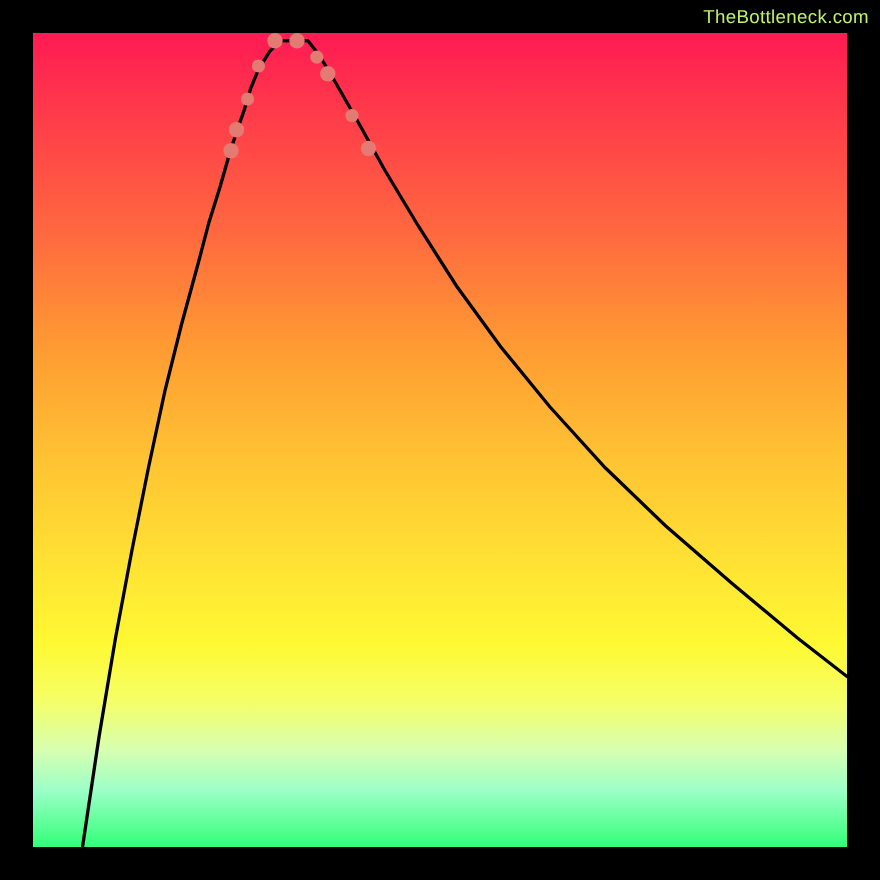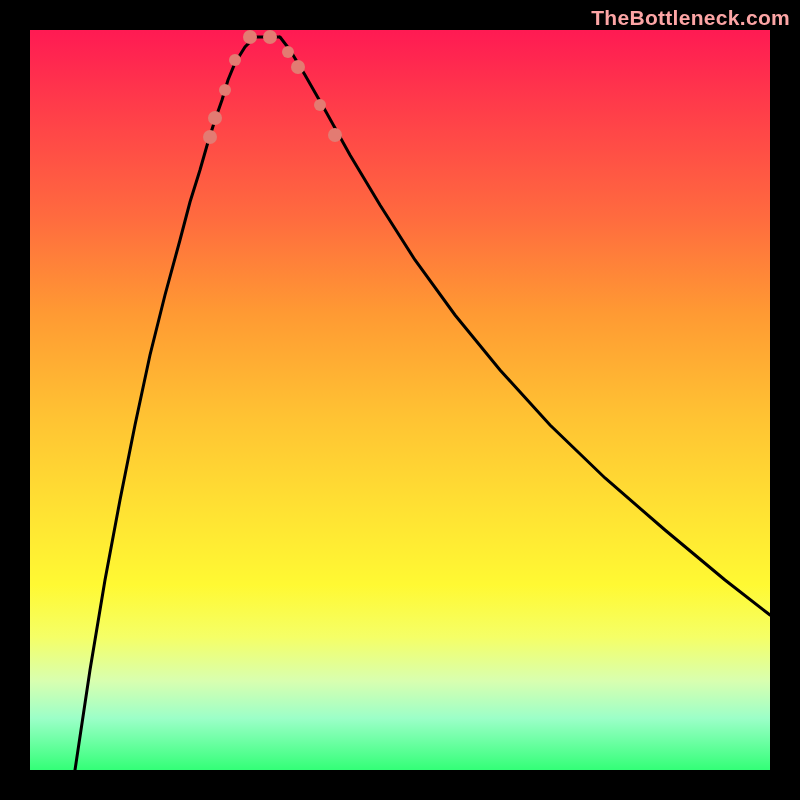--- a/index.html
+++ b/index.html
@@ -29,23 +29,23 @@
       #f5ff66 82%,
       #d8ffb0 88%,
       #9cffc8 93%,
       #33ff77 100%
     );
   }
   .watermark {
     position: absolute;
     top: 6px;
     right: 10px;
-    color: #fca5a5;
-    font-size: 21px;
-    font-weight: 700;
+    color: #bef264;
+    font-size: 17px;
+    font-weight: 400;
     letter-spacing: 0.3px;
   }
   svg {
     position: absolute;
     left: 0;
     top: 0;
   }
 </style>
 </head>
 <body>

